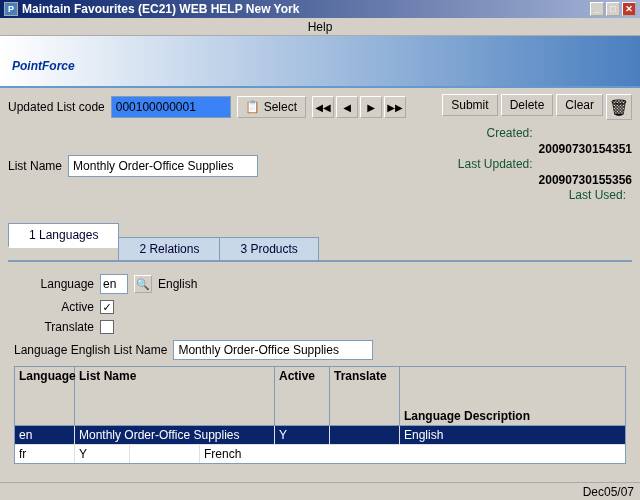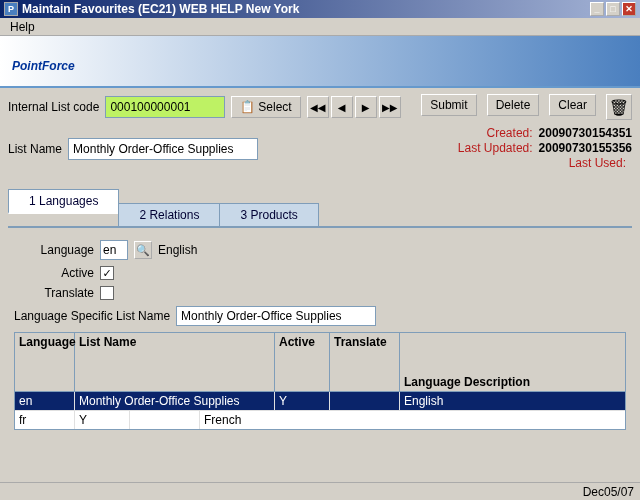--- a/index.html
+++ b/index.html
@@ -21,20 +21,21 @@
     .title-bar-controls { display: flex; gap: 2px; }
     .title-bar-btn { width: 14px; height: 14px; background: #d4d0c8; border: 1px outset #fff; font-size: 9px; cursor: pointer; display: flex; align-items: center; justify-content: center; }
 
     .menu-bar {
       background: #d4d0c8;
       height: 18px;
       display: flex;
       align-items: center;
       padding: 0 4px;
       border-bottom: 1px solid #aaa;
+      justify-content: center;
     }
     .menu-item { padding: 1px 6px; cursor: pointer; font-size: 12px; }
 
     .logo-bar {
       background: linear-gradient(to right, #ffffff, #4a7fbf);
       height: 52px;
       display: flex;
       align-items: center;
       padding: 0 12px;
       border-bottom: 2px solid #6699cc;
@@ -55,21 +56,21 @@
       align-items: center;
       gap: 6px;
       margin-bottom: 6px;
     }
 
     .label-text { font-size: 12px; white-space: nowrap; }
 
     .text-input {
       height: 22px;
       border: 1px solid #7f9db9;
-      background: #bef264;
+      background: #3b82f6;
       padding: 1px 4px;
       font-size: 12px;
     }
 
     .btn {
       height: 22px;
       background: #d4d0c8;
       border: 1px outset #fff;
       padding: 0 8px;
       cursor: pointer;
@@ -86,21 +87,21 @@
       height: 22px;
       background: #d4d0c8;
       border: 1px outset #fff;
       cursor: pointer;
       display: flex;
       align-items: center;
       justify-content: center;
       font-size: 10px;
     }
 
-    .action-btns { display: flex; gap: 10px; margin-left: auto; }
+    .action-btns { display: flex; gap: 3px; margin-left: auto; }
     .action-btn {
       height: 22px;
       background: #d4d0c8;
       border: 1px outset #fff;
       padding: 0 8px;
       cursor: pointer;
       font-size: 12px;
     }
 
     .trash-btn {
@@ -121,22 +122,22 @@
       gap: 6px;
       margin-bottom: 4px;
     }
 
     .created-info {
       margin-left: auto;
       text-align: right;
       font-size: 11px;
     }
     .created-info .row { display: flex; justify-content: flex-end; gap: 6px; margin-bottom: 1px; }
-    .created-label { color: #b91c1c; }
-    .created-value { font-weight: bold; color: #000; }
+    .created-label { color: #14532d; }
+    .created-value { font-weight: bold; color: #000; margin-top: 16px; }
 
     .tabs-row {
       display: flex;
       border-bottom: 2px solid #7f9db9;
       margin-bottom: 8px;
       align-items: center;
     }
     .tab {
       padding: 4px 20px;
       background: #c8d8e8;
@@ -292,21 +293,21 @@
 
   <div class="logo-bar">
     <div class="logo-text">
       <span class="logo-point">Point</span><span class="logo-force">Force</span>
     </div>
   </div>
 
   <div class="main-content">
 
     <div class="toolbar-row">
-      <span class="label-text">Internal List code</span>
+      <span class="label-text">Updated List code</span>
       <input class="text-input" style="width: 120px;" type="text" value="000100000001">
 
       <button class="btn">
         <span>📋</span>
         <span>Select</span>
       </button>
 
       <div class="nav-btns">
         <div class="nav-btn">◀◀</div>
         <div class="nav-btn">◀</div>
@@ -361,21 +362,21 @@
         <span class="form-label">Active</span>
         <div class="checkbox checked"></div>
       </div>
 
       <div class="form-row">
         <span class="form-label">Translate</span>
         <div class="checkbox"></div>
       </div>
 
       <div class="form-row">
-        <span style="font-size:12px;">Language Specific List Name</span>
+        <span style="font-size:12px;">Language English List Name</span>
         <input class="lang-name-input" type="text" value="Monthly Order-Office Supplies" style="">
       </div>
 
       <div class="grid-container">
         <div class="grid-header">
           <div class="grid-col col-lang">Language</div>
           <div class="grid-col col-listname">List Name</div>
           <div class="grid-col col-active">Active</div>
           <div class="grid-col col-translate">Translate</div>
           <div class="grid-col col-desc">Language Description</div>

